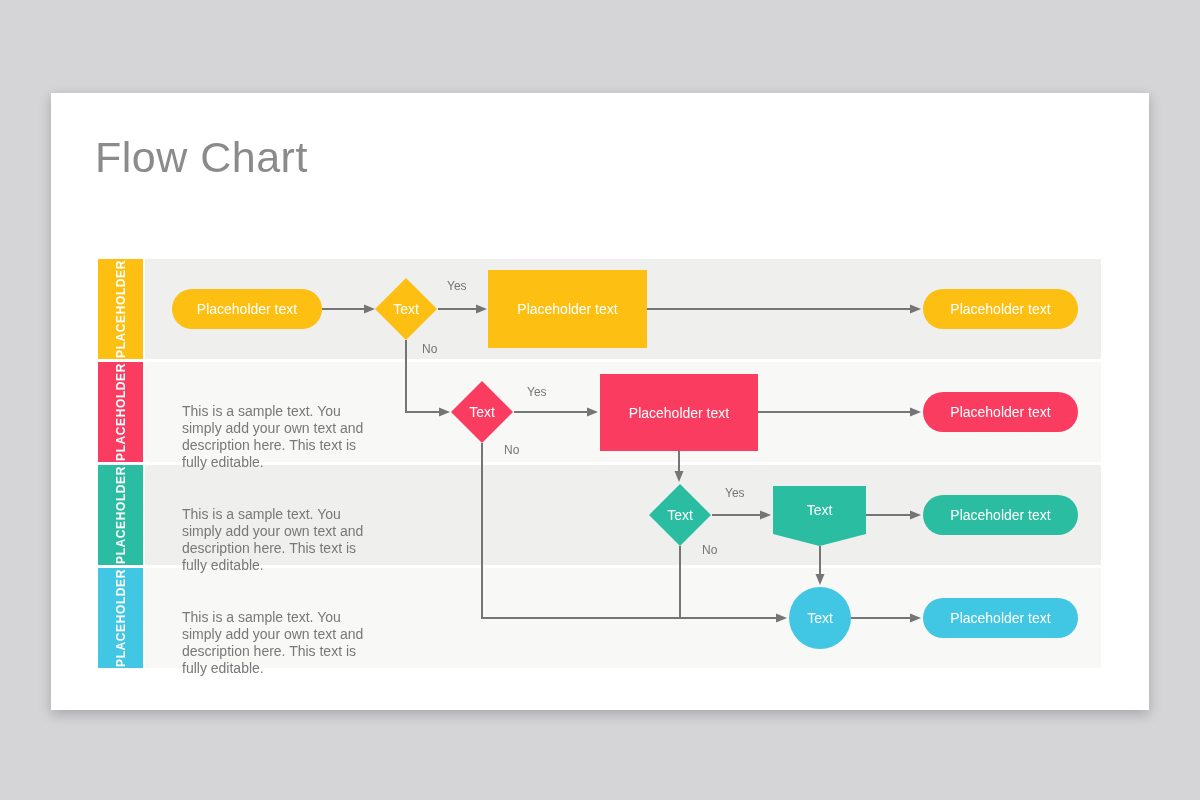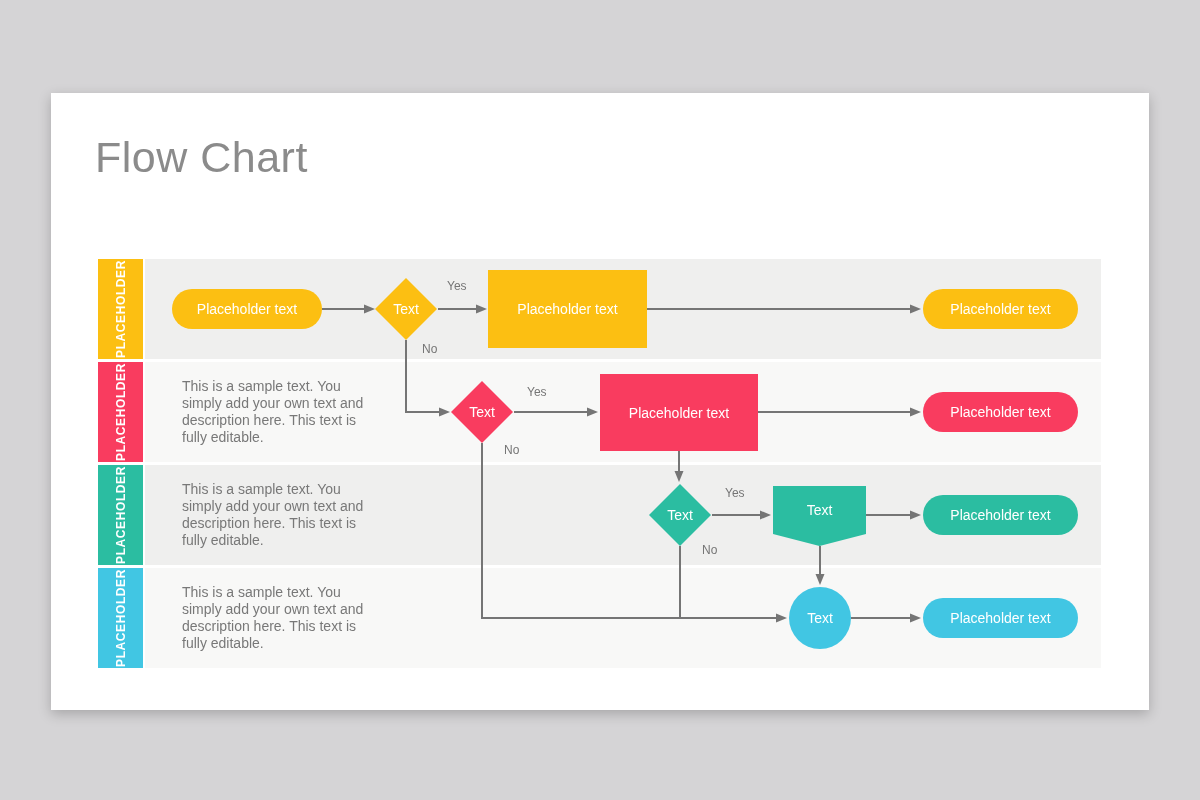--- a/index.html
+++ b/index.html
@@ -24,21 +24,21 @@
   .node{position:absolute;display:flex;align-items:center;justify-content:center;
         color:#fff;font-size:14px;text-align:center;}
   .pill{border-radius:20px;}
   .diamond{width:62px;height:62px;clip-path:polygon(50% 0,100% 50%,50% 100%,0 50%);}
   .pent{clip-path:polygon(0 0,100% 0,100% 80%,50% 100%,0 80%);padding-bottom:12px;}
   .circ{width:62px;height:62px;border-radius:50%;}
   .bg-y{background:var(--yellow);} .bg-p{background:var(--pink);}
   .bg-t{background:var(--teal);} .bg-c{background:var(--cyan);}
   .lbl{position:absolute;font-size:12px;color:var(--line);}
   .desc{position:absolute;left:84px;width:210px;font-size:14px;line-height:17px;
-        color:var(--ink);white-space:pre-line;}
+        color:var(--ink);white-space:pre-line;margin-top:25px;}
 </style>
 </head>
 <body>
 
 <div class="page">
   <div class="card">
 
     <div class="title">Flow Chart</div>
 
     <div class="flow">

